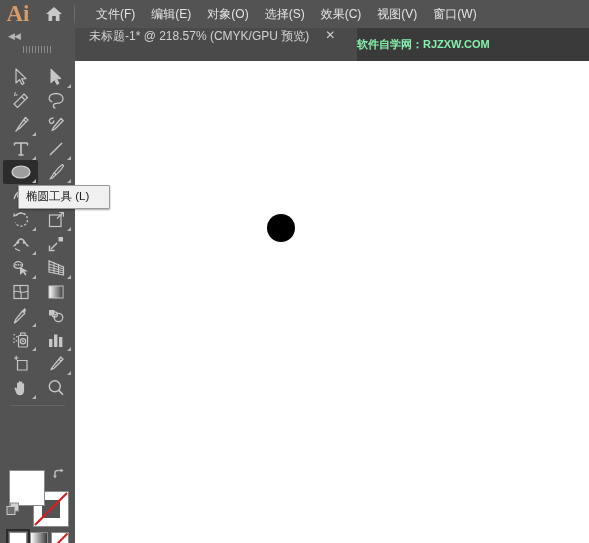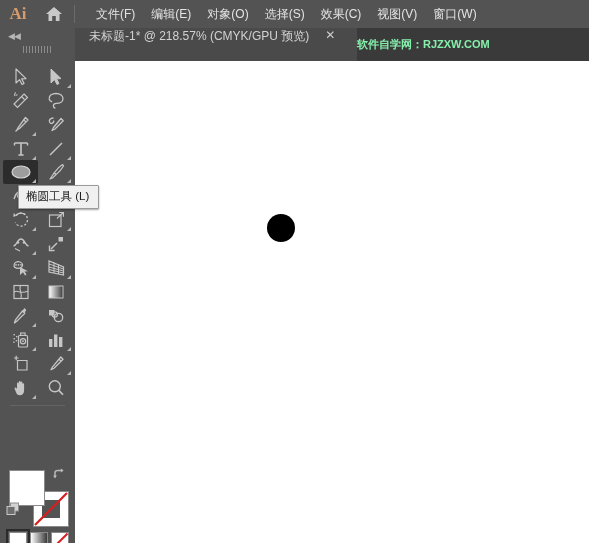--- a/index.html
+++ b/index.html
@@ -11,21 +11,21 @@
   }
   #app{position:relative;width:589px;height:543px;}
 
   
   .menubar{
     position:absolute;left:0;top:0;width:589px;height:28px;
     background:#535353;display:flex;align-items:center;
   }
   .ai-logo{
     width:36px;height:28px;display:flex;align-items:center;justify-content:center;
-    color:#d59b6a;font-size:17px;font-weight:bold;letter-spacing:0px;
+    color:#d59b6a;font-size:23px;font-weight:bold;letter-spacing:0px;
     font-family:"Liberation Serif","DejaVu Serif",serif;
   }
   .home-btn{
     width:36px;height:28px;display:flex;align-items:center;justify-content:center;
   }
   .menu-sep{width:1px;height:18px;background:#6b6b6b;margin:0 4px 0 2px;}
   .menu-items{display:flex;align-items:center;margin-left:9px;}
   .menu-item{
     color:#e3e3e3;font-size:12px;padding:12px 8px;height:28px;
     display:flex;align-items:center;white-space:nowrap;cursor:default;
@@ -79,21 +79,21 @@
     border-left:4px solid transparent;border-bottom:4px solid #b8b8b8;
   }
   .tool-div{
     position:absolute;left:10px;width:55px;height:1px;background:#646464;
   }
 
   
   .tooltip{
     position:absolute;left:18px;top:185px;
     background:#f0f0f0;border:1px solid #9a9a9a;
-    color:#1d1d1d;font-size:11.5px;padding:3px 9px 4px 7px;
+    color:#1d1d1d;font-size:11.5px;padding:3px 20px 4px 7px;
     white-space:nowrap;border-radius:1px;
     box-shadow:0 1px 2px rgba(0,0,0,.35);
     z-index:40;
   }
 
   
   .color-area{position:absolute;left:0;top:345px;width:75px;height:198px;}
   .fill-sw{
     position:absolute;left:9px;top:64px;width:34px;height:34px;
     background:#ffffff;border:1px solid #8a8a8a;z-index:3;

